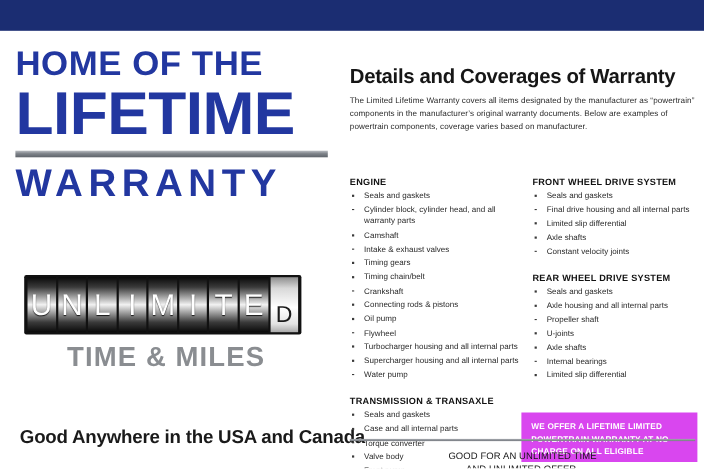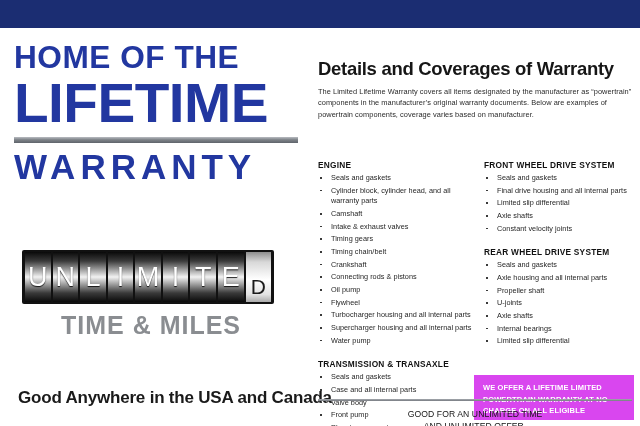--- a/index.html
+++ b/index.html
@@ -358,20 +358,21 @@
             <li>Supercharger housing and all internal parts</li>
             <li>Water pump</li>
           </ul>
 
           <div class="sec-gap"></div>
 
           <div class="sec-title">TRANSMISSION &amp; TRANSAXLE</div>
           <ul class="items">
             <li>Seals and gaskets</li>
             <li>Case and all internal parts</li>
+            <li>Torque converter</li>
             <li>Valve body</li>
             <li>Front pump</li>
             <li>Planetary gearset</li>
 
           </ul>
         </div>
 
         <div class="col">
 
           <div class="sec-title">FRONT WHEEL DRIVE SYSTEM</div>

